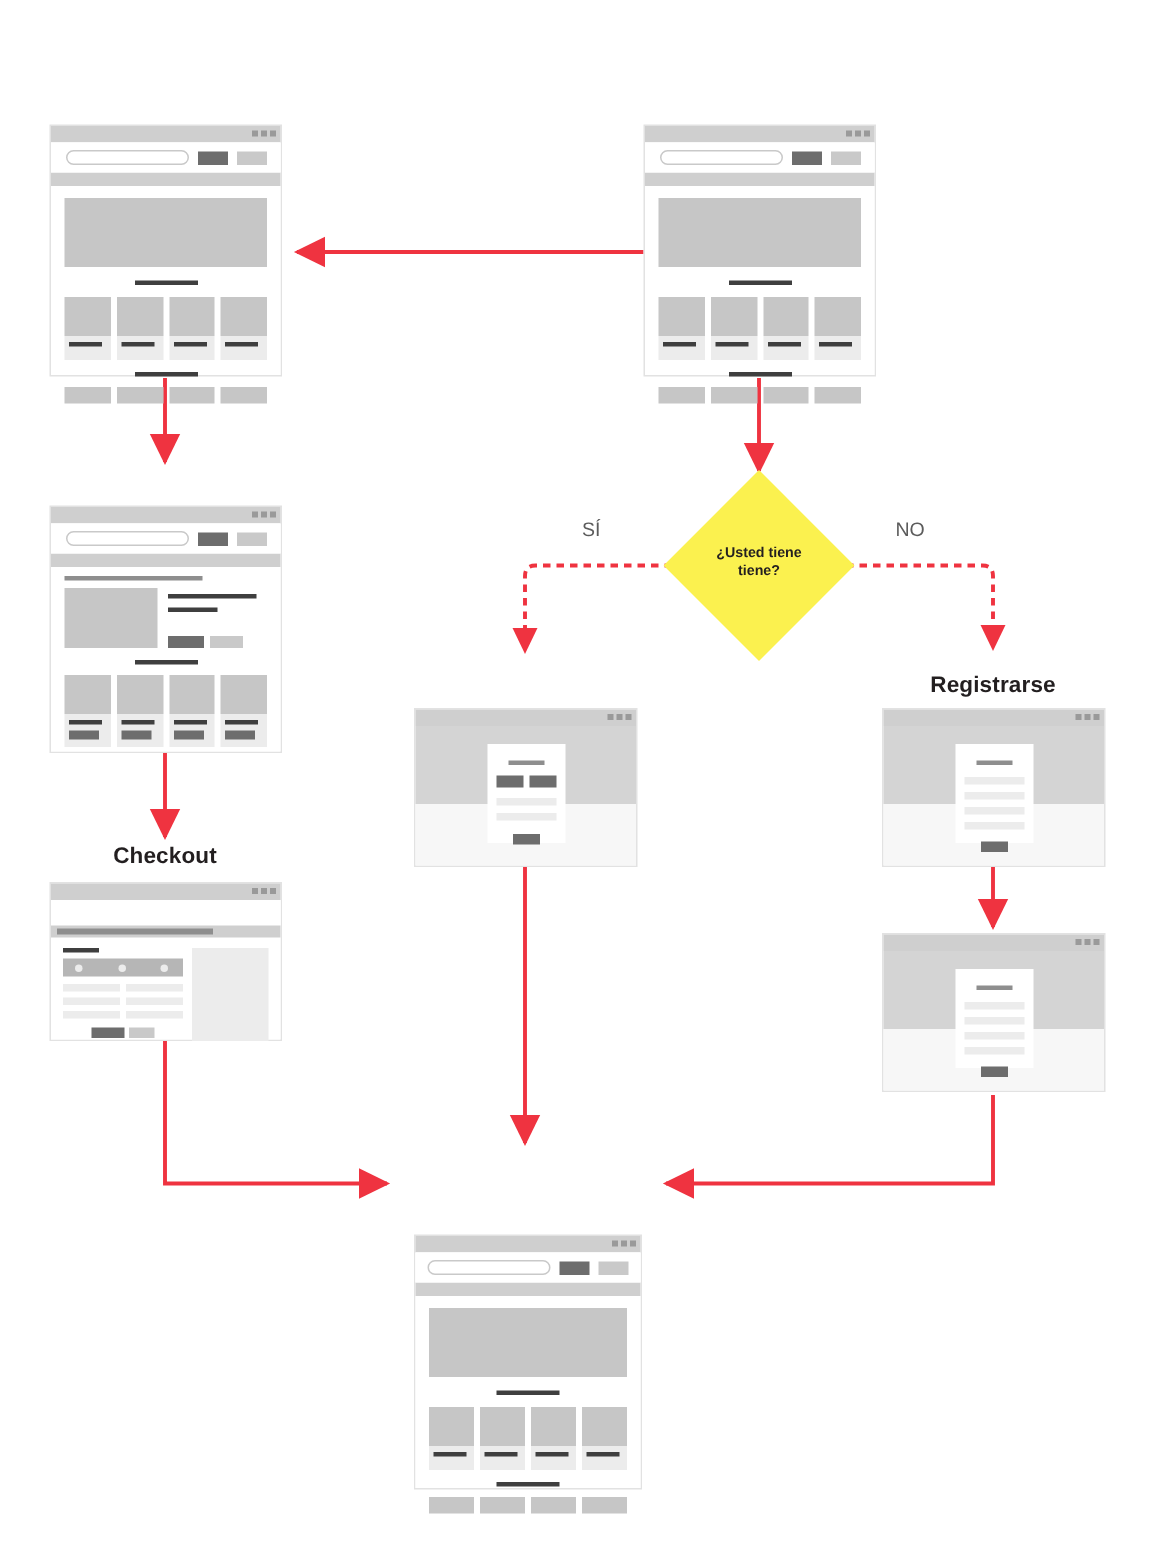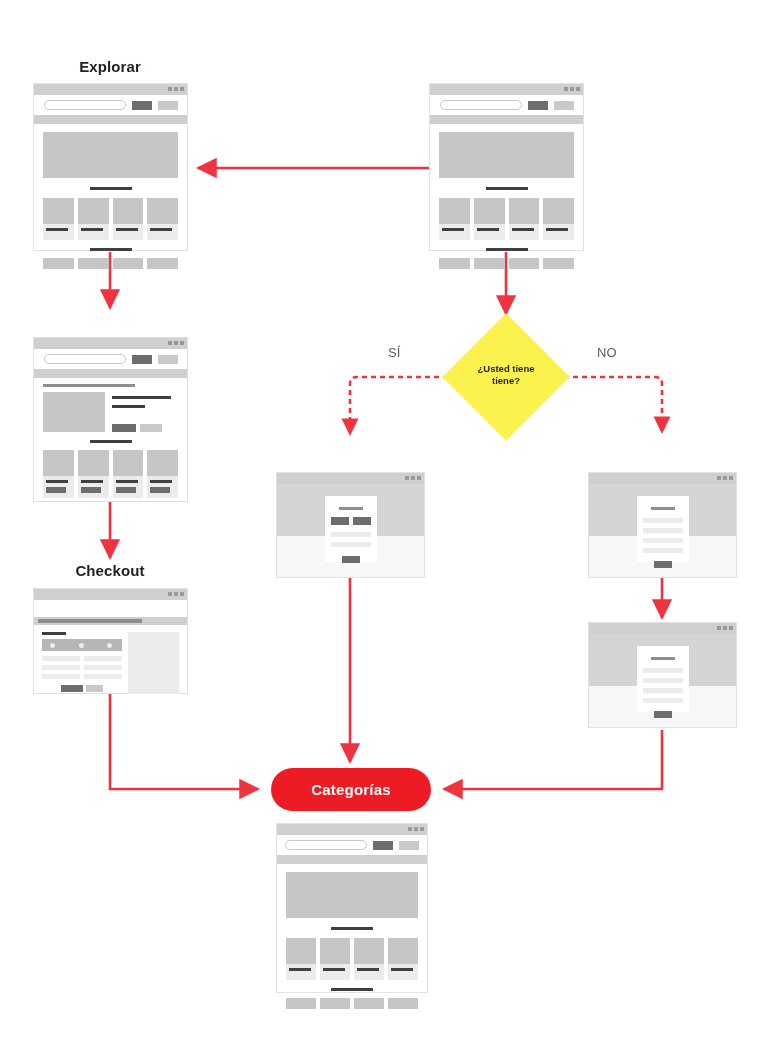--- a/index.html
+++ b/index.html
@@ -136,21 +136,20 @@
 
     <path d="M350,578 L350,762" stroke="#ef3340" stroke-width="2.6" fill="none" marker-end="url(#ah)"></path>
 
     <path d="M662,578 L662,618" stroke="#ef3340" stroke-width="2.6" fill="none" marker-end="url(#ah)"></path>
 
     <path d="M662,730 L662,789 L444,789" stroke="#ef3340" stroke-width="2.6" fill="none" marker-end="url(#ah)"></path>
 
     <path d="M110,694 L110,789 L258,789" stroke="#ef3340" stroke-width="2.6" fill="none" marker-end="url(#ah)"></path>
   </svg>
 
-  <div class="node-title" style="left:0;top:58px;width:220px;">Explorar</div>
 
   <div class="wf" style="left:33px;top:83px;width:155px;height:168px;">
     <div class="wf-chrome">
       <span class="wf-dots">
           <i></i>
           <i></i>
           <i></i>
         </span>
     </div>
     <div class="wf-body" style="height:155px;">
@@ -386,20 +385,21 @@
           <div class="wf-btn-dark" style="flex:1;height:8px;"></div>
           <div class="wf-btn-dark" style="flex:1;height:8px;"></div>
         </div>
         <div class="wf-field" style="height:5px;margin:7px 6px 0 6px;"></div>
         <div class="wf-field" style="height:5px;margin:5px 6px 0 6px;"></div>
         <div class="wf-smallbtn" style="width:18px;height:7px;margin:9px auto 0 auto;"></div>
       </div>
     </div>
   </div>
 
+  <div class="node-title" style="left:562px;top:448px;width:200px;">Registrarse</div>
 
   <div class="wf" style="left:588px;top:472px;width:149px;height:106px;">
     <div class="wf-chrome">
       <span class="wf-dots">
           <i></i>
           <i></i>
           <i></i>
         </span>
     </div>
     <div class="wf-body" style="height:93px;background:#f7f7f7;position:relative;">
@@ -429,23 +429,20 @@
         <div style="height:3px;background:#8e8e8e;width:24px;margin:11px auto 0 auto;"></div>
         <div class="wf-field" style="height:5px;margin:8px 6px 0 6px;"></div>
         <div class="wf-field" style="height:5px;margin:5px 6px 0 6px;"></div>
         <div class="wf-field" style="height:5px;margin:5px 6px 0 6px;"></div>
         <div class="wf-field" style="height:5px;margin:5px 6px 0 6px;"></div>
         <div class="wf-smallbtn" style="width:18px;height:7px;margin:8px auto 0 auto;"></div>
       </div>
     </div>
   </div>
 
-  <div class="pill" style="left:271px;top:768px;width:160px;height:43px;">
-    <span>Categorías</span>
-  </div>
 
   <div class="wf" style="left:276px;top:823px;width:152px;height:170px;">
     <div class="wf-chrome">
       <span class="wf-dots">
           <i></i>
           <i></i>
           <i></i>
         </span>
     </div>
     <div class="wf-body" style="height:157px;">

